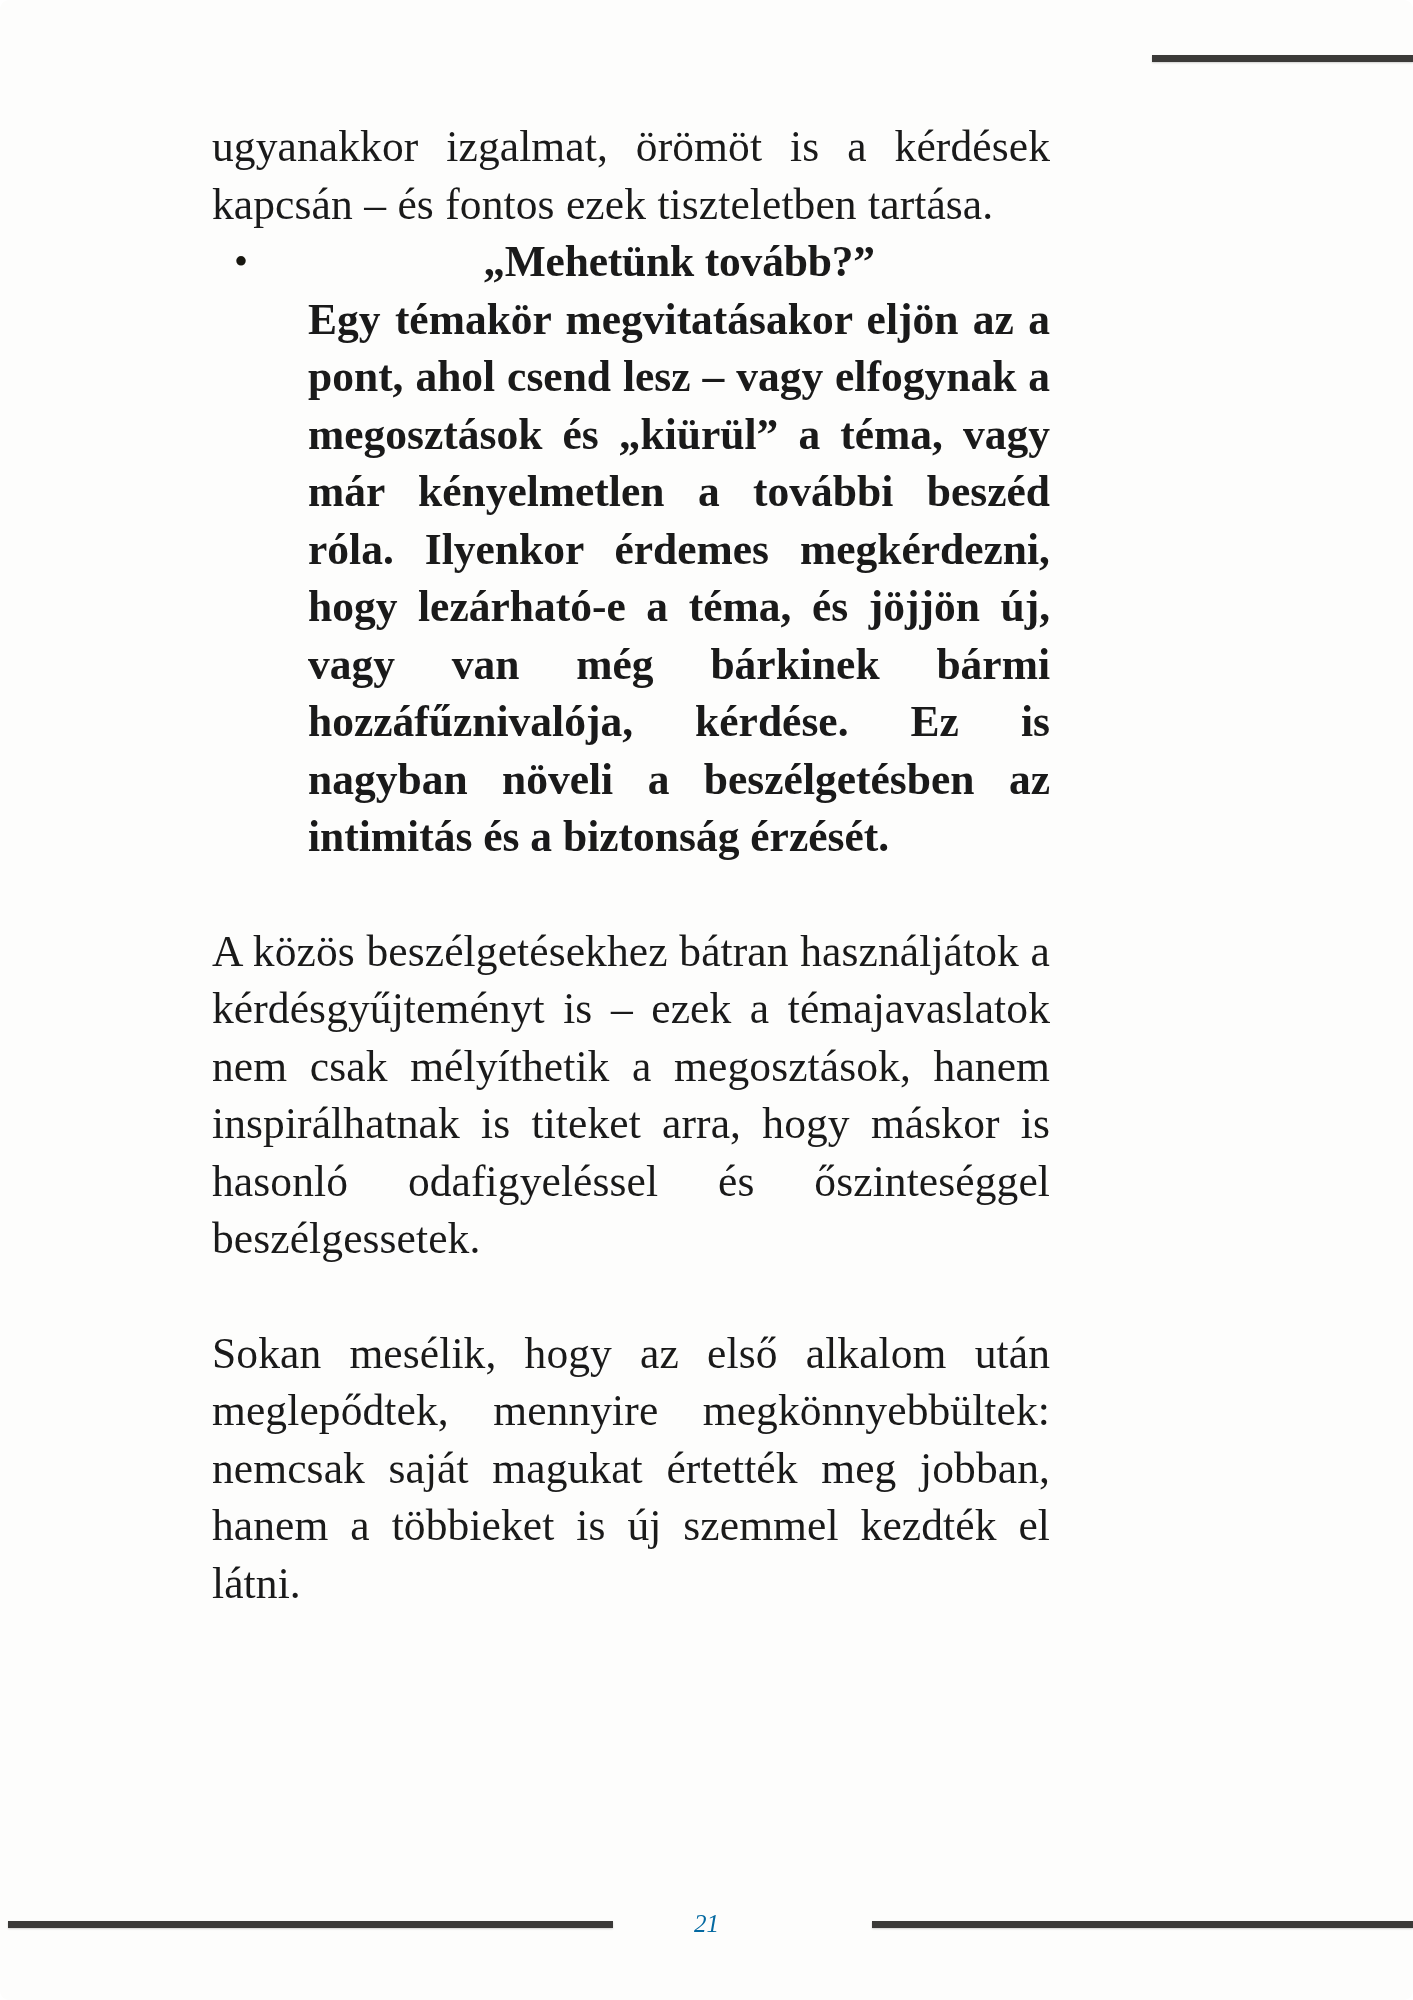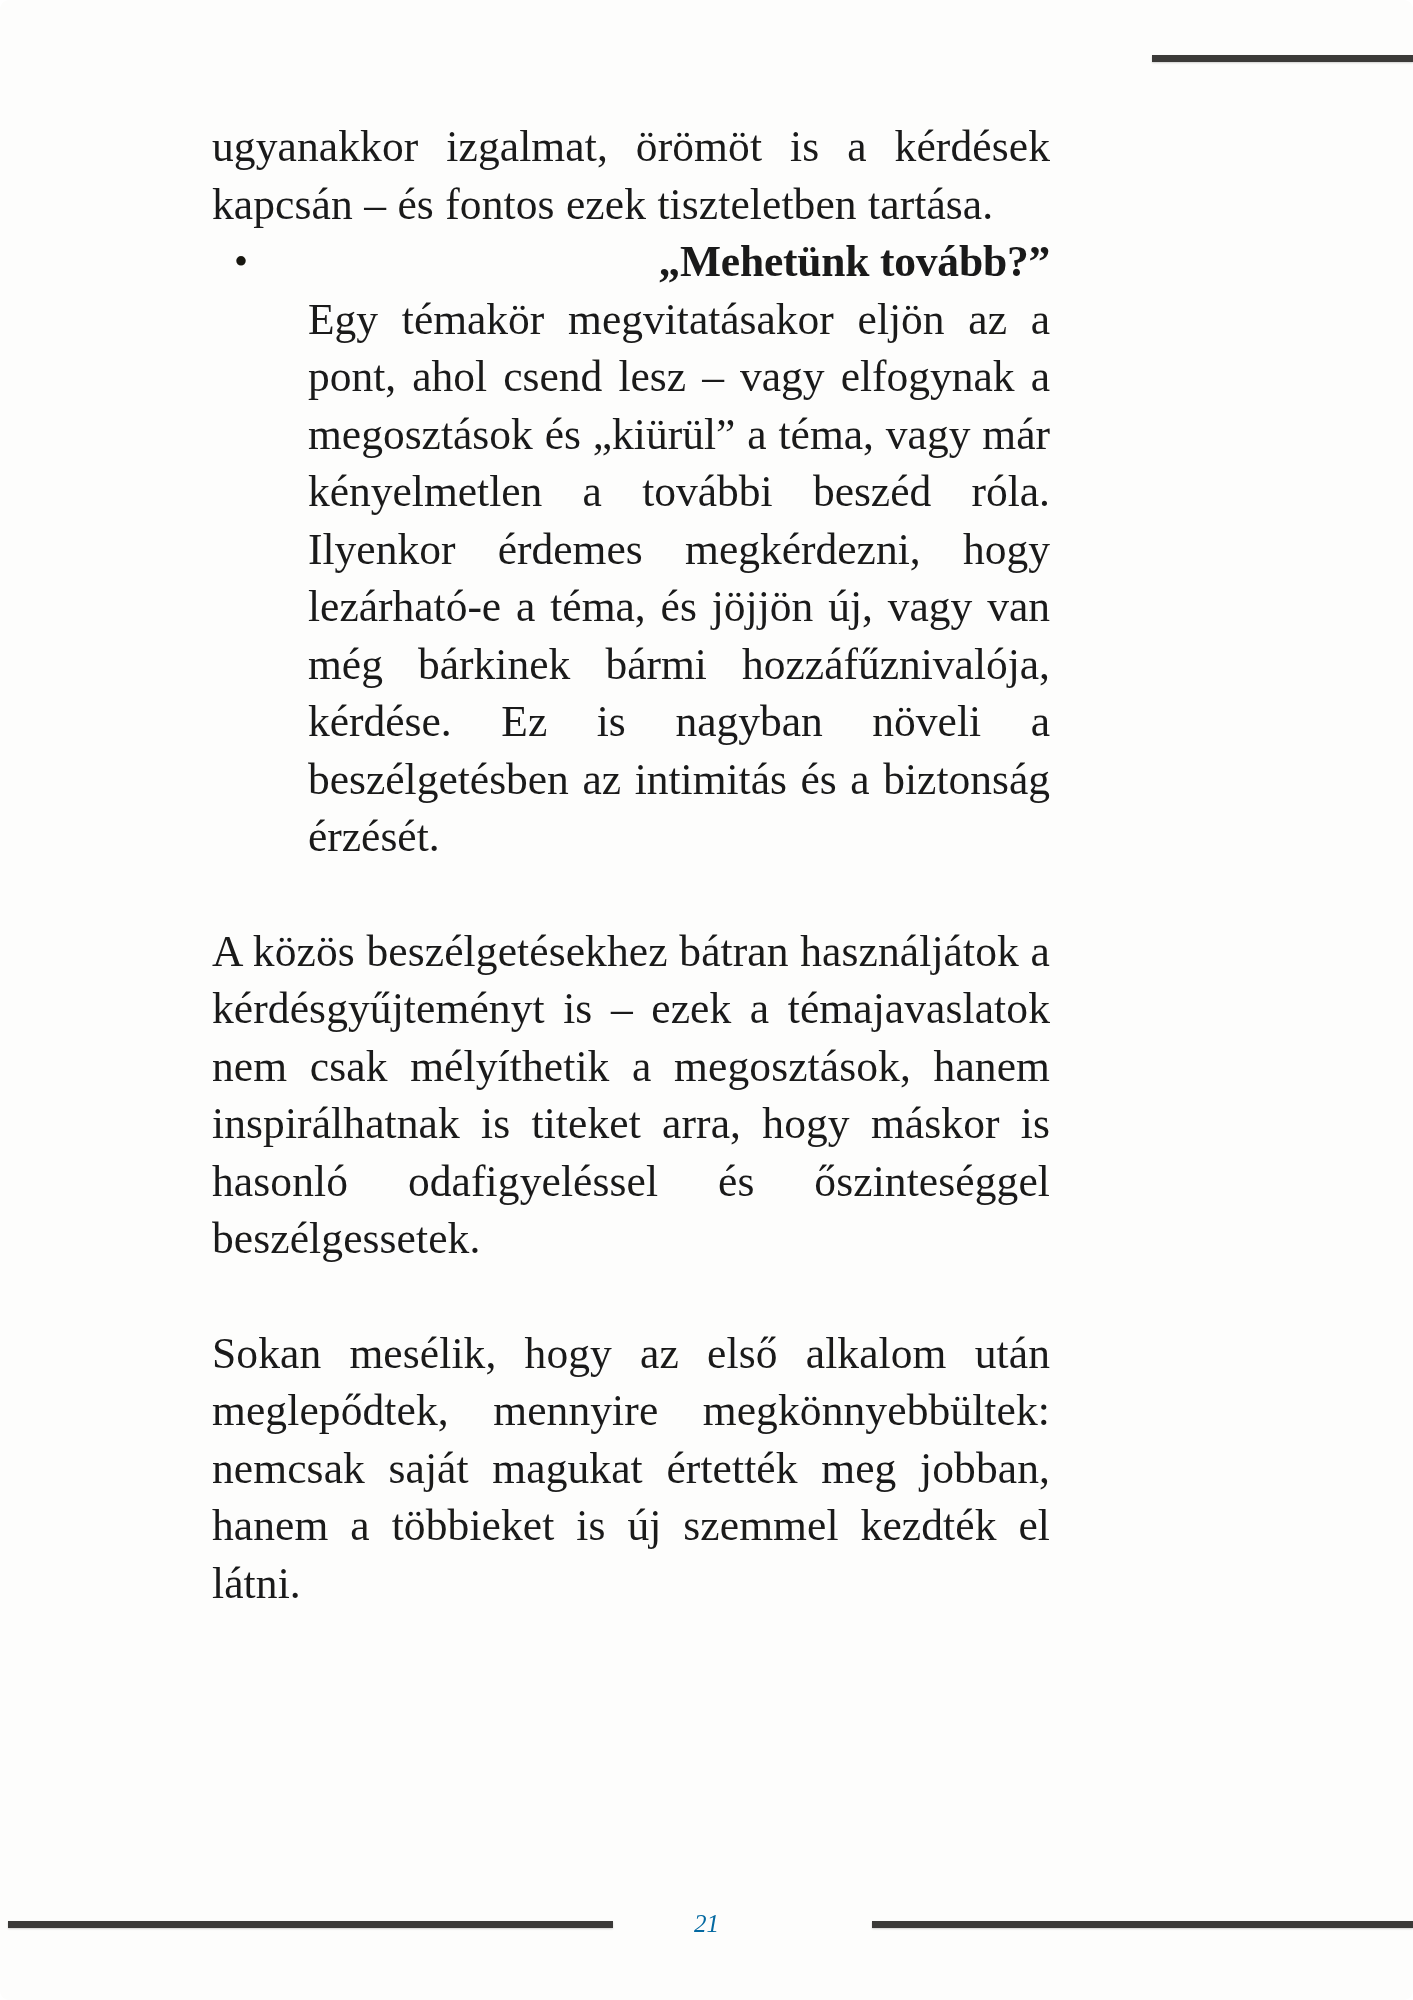--- a/index.html
+++ b/index.html
@@ -65,29 +65,30 @@
     top: 0px;
     font-size: 40px;
     line-height: 57.5px;
     color: #17160f;
   }
   .bullet-heading {
     font-weight: bold;
     font-size: 43.5px;
     line-height: 57.5px;
     margin: 0;
-    text-align: right;
+    text-align: center;
     letter-spacing: -0.2px;
   }
   .bullet-body {
     font-size: 43.5px;
     line-height: 57.5px;
     margin: 0;
     text-align: justify;
     text-justify: inter-word;
+    font-weight: bold;
   }
 
   
   .footer {
     position: absolute;
     left: 0;
     right: 0;
     top: 1913px;
     height: 40px;
   }

